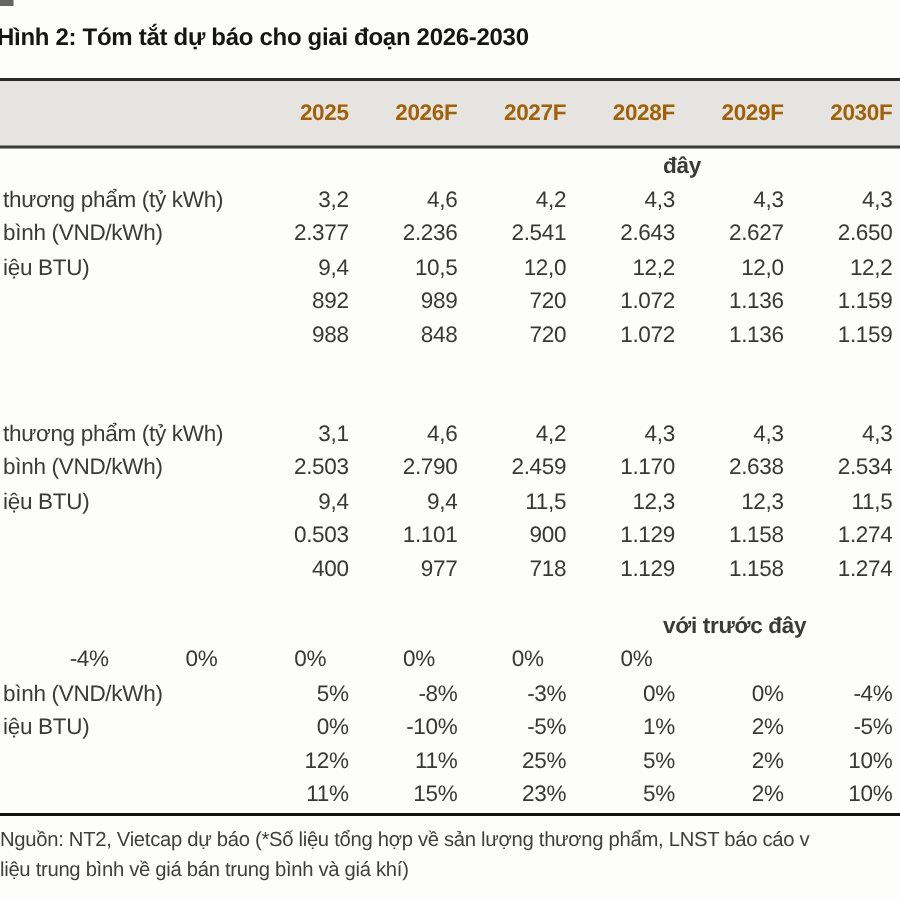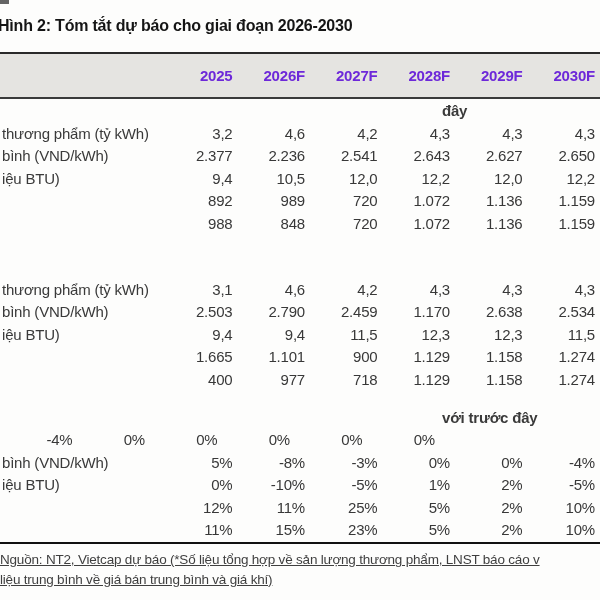--- a/index.html
+++ b/index.html
@@ -42,30 +42,30 @@
     white-space: nowrap; overflow: visible;
     color: #3a3a3a;
     text-align: left;
   }
   .cell.num {
     width: 72.5px; min-width: 72.5px;
     text-align: right;
     color: #383838;
     white-space: nowrap;
   }
-  .thead .cell.num { color: #6d28d9; }
+  .thead .cell.num { color: #a16207; }
   .section-1 { margin-top: 20.5px; }
   .section-2 { margin-top: 15px; }
   .tbody { border-bottom: 2.5px solid #111111; padding-bottom: 1px; }
   .footer {
     position: absolute; top: 550px; left: 0; width: 600px;
     font-size: 13.5px; color: #3f3f3f; line-height: 20px;
     letter-spacing: -0.2px;
   }
-  .footer .line { white-space: nowrap; overflow: hidden; text-decoration: underline; }
+  .footer .line { white-space: nowrap; overflow: hidden; }
 </style>
 </head>
 <body>
 
 <div class="page">
 
   <div class="top-speck"></div>
 
   <div class="title">Hình 2: Tóm tắt dự báo cho giai đoạn 2026-2030</div>
 
@@ -156,21 +156,21 @@
             <div class="cell label">iệu BTU)</div>
             <div class="cell num">9,4</div>
             <div class="cell num">9,4</div>
             <div class="cell num">11,5</div>
             <div class="cell num">12,3</div>
             <div class="cell num">12,3</div>
             <div class="cell num">11,5</div>
           </div>
           <div class="trow">
             <div class="cell label"></div>
-            <div class="cell num">1.665</div>
+            <div class="cell num">0.503</div>
             <div class="cell num">1.101</div>
             <div class="cell num">900</div>
             <div class="cell num">1.129</div>
             <div class="cell num">1.158</div>
             <div class="cell num">1.274</div>
           </div>
           <div class="trow">
             <div class="cell label"></div>
             <div class="cell num">400</div>
             <div class="cell num">977</div>

